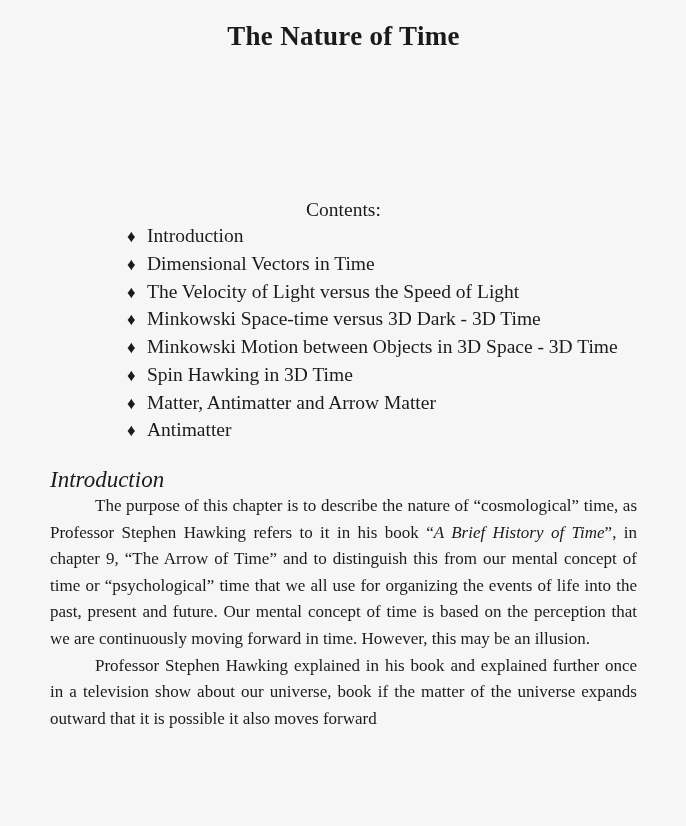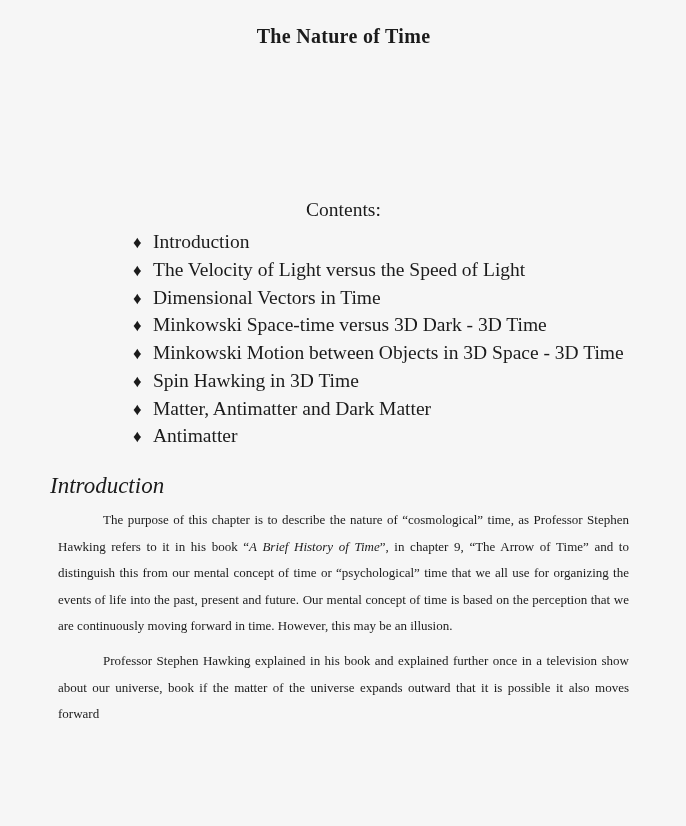--- a/index.html
+++ b/index.html
@@ -16,82 +16,82 @@
   }
   .page {
     width: 100%;
     height: 100%;
     box-sizing: border-box;
     padding: 0 49px 0 50px;
   }
   .doc-title {
     margin: 0;
     padding-top: 20px;
-    font-size: 20px;
+    font-size: 27px;
     line-height: 32px;
     font-weight: bold;
     text-align: center;
     letter-spacing: 0.3px;
   }
   .toc-label {
     margin-top: 144px;
     font-size: 19.5px;
     line-height: 27px;
     text-align: center;
   }
   .toc-list {
     list-style: none;
-    margin: 6px;
+    margin: 0;
     padding: 0 0 0 77px;
     font-size: 19.5px;
     line-height: 26.75px;
   }
   .toc-item {
     white-space: nowrap;
   }
   .bullet {
     display: inline-block;
     width: 20px;
     font-size: 17px;
   }
   .section-heading {
     margin: 21px 0 0 0;
     font-size: 23px;
     line-height: 27px;
     font-weight: normal;
     font-style: italic;
   }
   .body-para {
-    margin: 8px;
-    font-size: 13px;
+    margin: 0;
+    font-size: 17px;
     line-height: 26.6px;
     text-align: justify;
     text-indent: 45px;
   }
   .italic {
     font-style: italic;
   }
 </style>
 </head>
 <body>
 
 <div class="page">
 
   <h1 class="doc-title">The Nature of Time</h1>
 
   <div class="toc-label">Contents:</div>
 
   <ul class="toc-list">
     <li class="toc-item"><span class="bullet">♦</span><span>Introduction</span></li>
+    <li class="toc-item"><span class="bullet">♦</span><span>Dimensional Vectors in Time</span></li>
     <li class="toc-item"><span class="bullet">♦</span><span>The Velocity of Light versus the Speed of Light</span></li>
-    <li class="toc-item"><span class="bullet">♦</span><span>Dimensional Vectors in Time</span></li>
     <li class="toc-item"><span class="bullet">♦</span><span>Minkowski Space-time versus 3D Dark - 3D Time</span></li>
     <li class="toc-item"><span class="bullet">♦</span><span>Minkowski Motion between Objects in 3D Space - 3D Time</span></li>
     <li class="toc-item"><span class="bullet">♦</span><span>Spin Hawking in 3D Time</span></li>
-    <li class="toc-item"><span class="bullet">♦</span><span>Matter, Antimatter and Dark Matter</span></li>
+    <li class="toc-item"><span class="bullet">♦</span><span>Matter, Antimatter and Arrow Matter</span></li>
     <li class="toc-item"><span class="bullet">♦</span><span>Antimatter</span></li>
   </ul>
 
   <h2 class="section-heading">Introduction</h2>
 
   <p class="body-para"><span>The purpose of this chapter is to describe the nature of “cosmological” time, as Professor Stephen Hawking refers to it in his book “</span><span class="italic">A Brief History of Time</span><span>”, in chapter 9, “The Arrow of Time” and to distinguish this from our mental concept of time or “psychological” time that we all use for organizing the events of life into the past, present and future. Our mental concept of time is based on the perception that we are continuously moving forward in time. However, this may be an illusion.</span></p>
 
   <p class="body-para">Professor Stephen Hawking explained in his book and explained further once in a television show about our universe, book if the matter of the universe expands outward that it is possible it also moves forward</p>
 
 </div>

